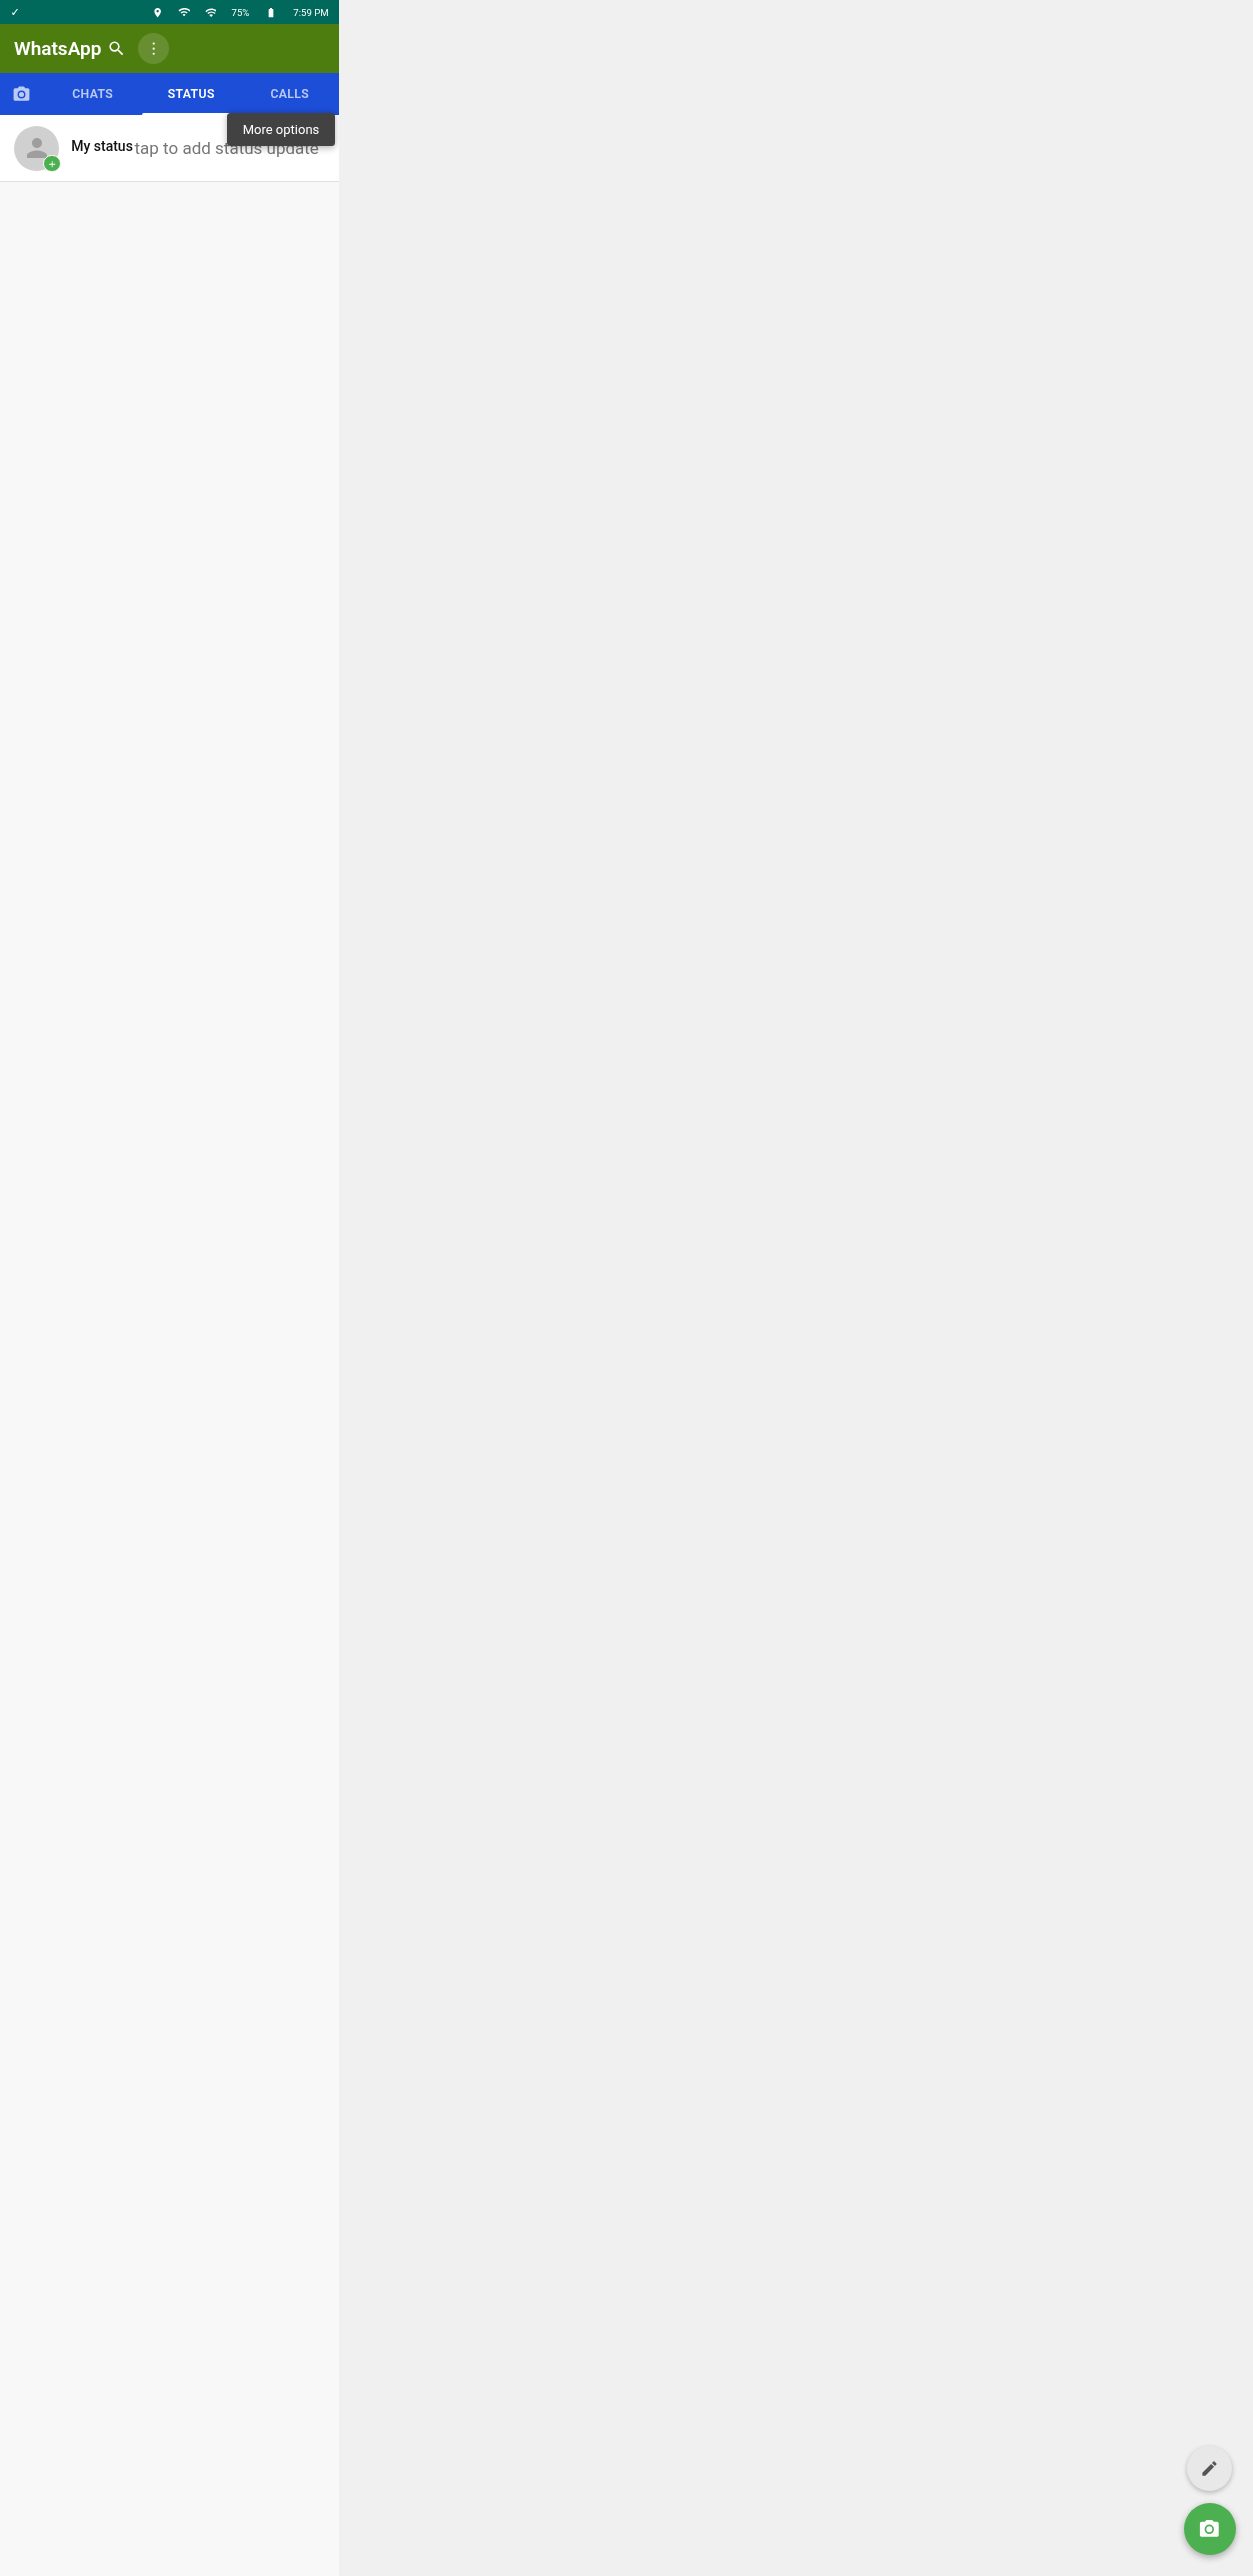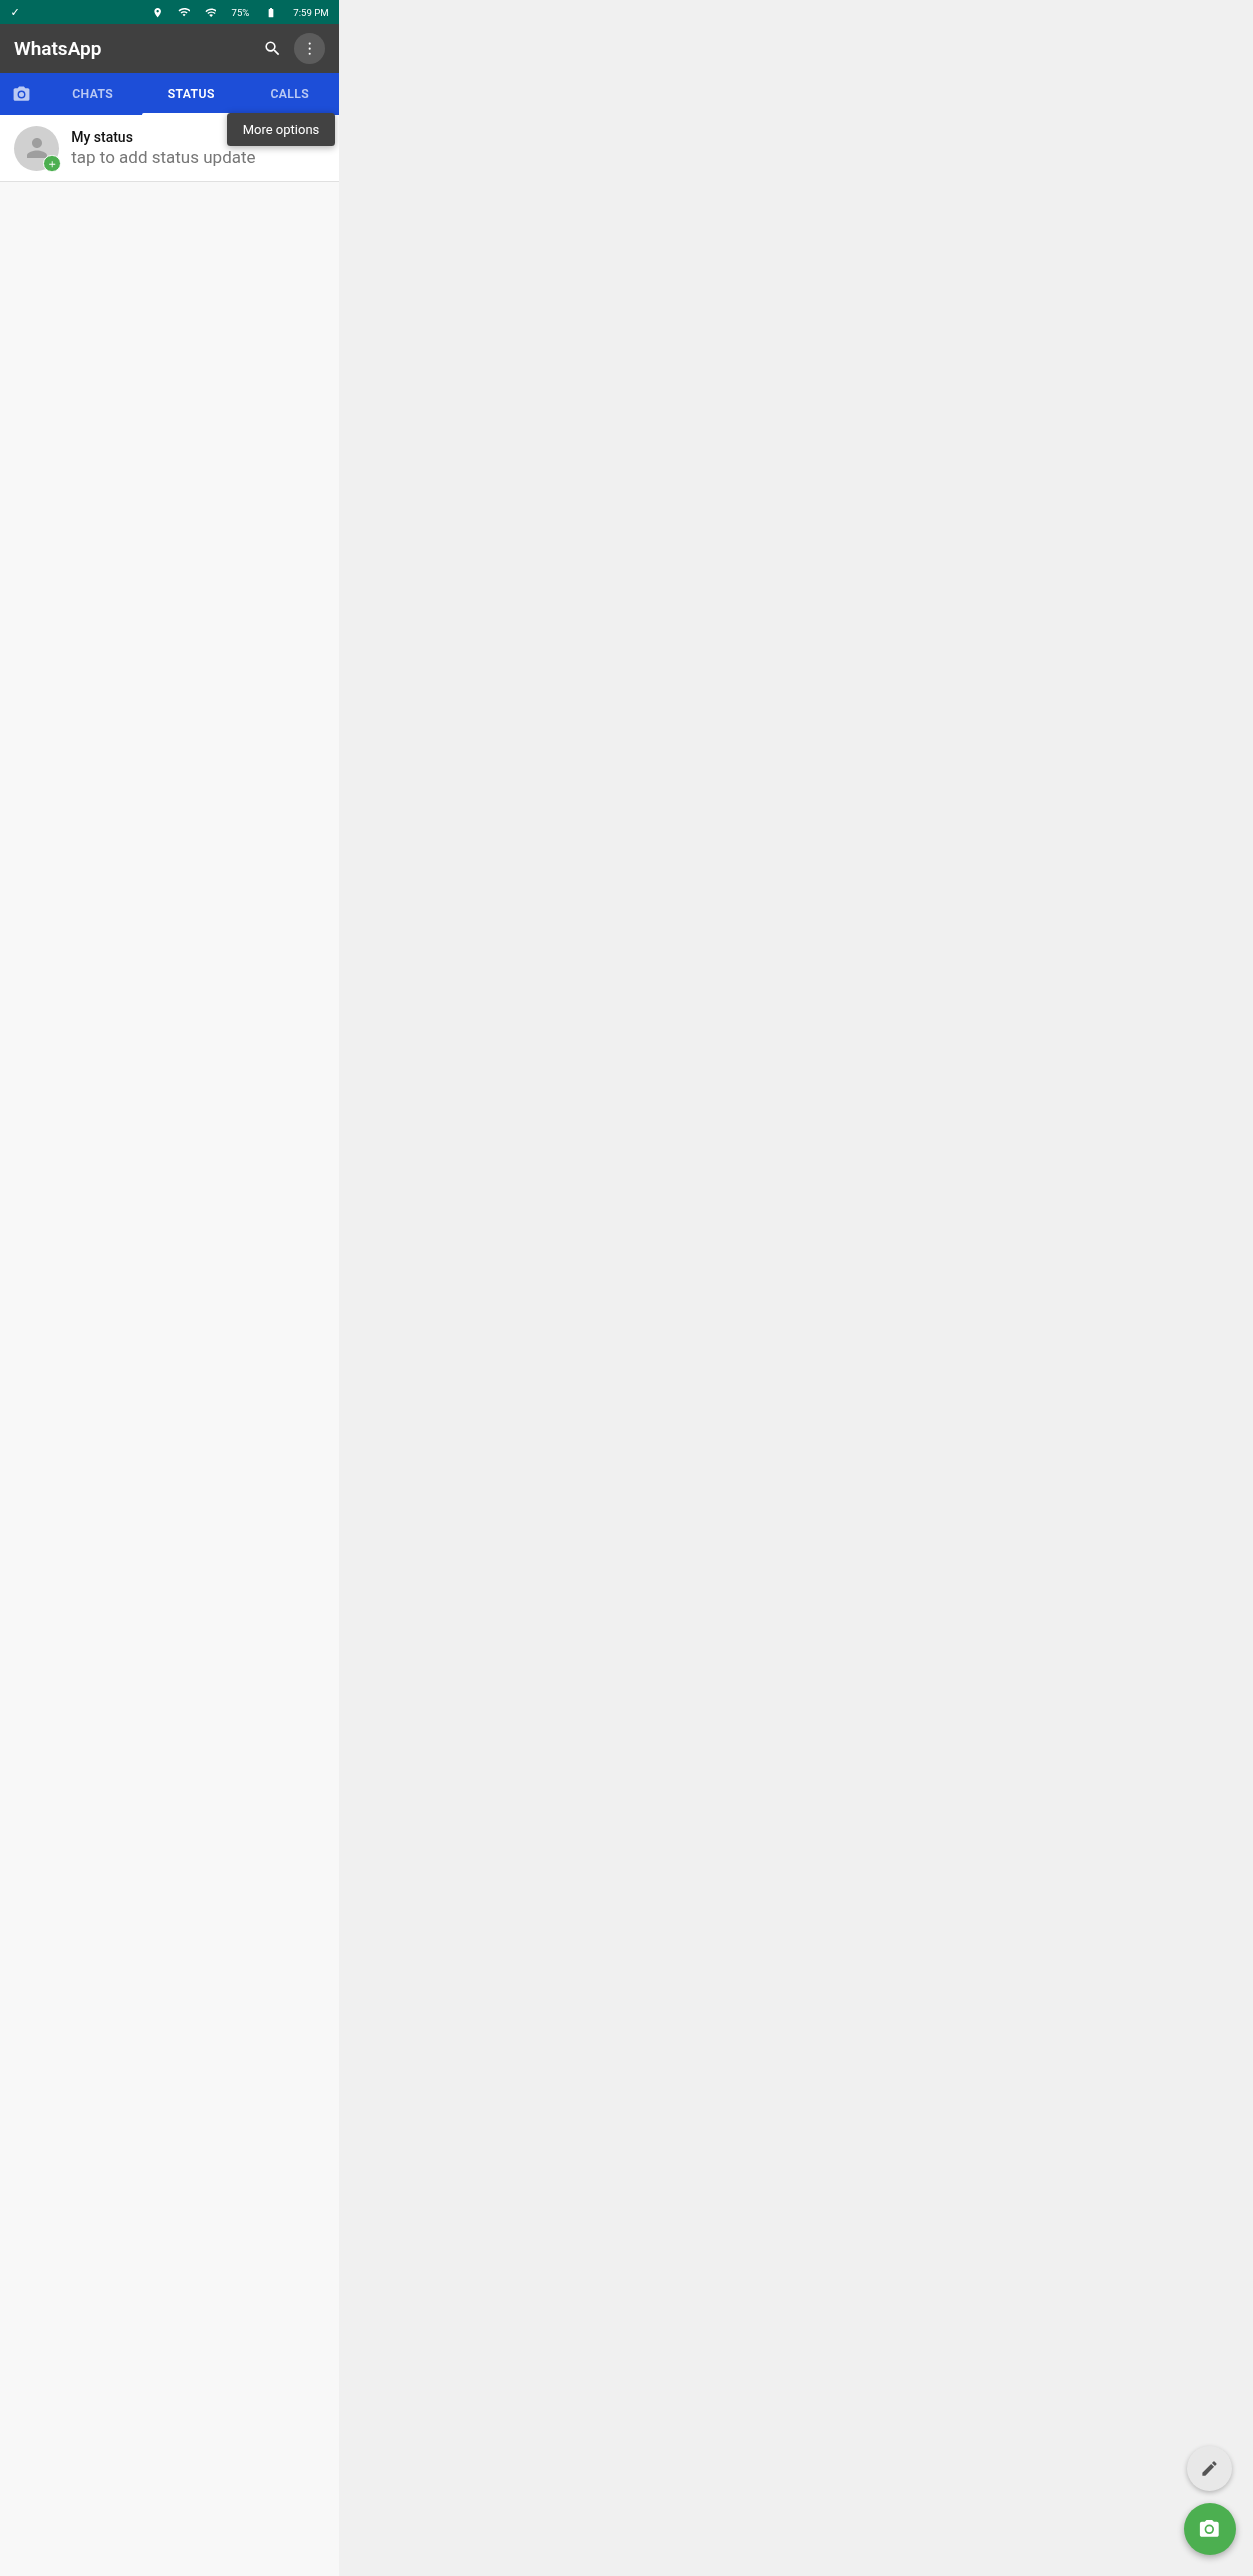--- a/index.html
+++ b/index.html
@@ -41,25 +41,25 @@
       gap: 15px;
       font-size: 9.6px;
     }
 
     .checkmark-icon {
       font-size: 11.3px;
     }
 
     
     .app-header {
-      background: #404040;
+      background: #4d7c0f;
       padding: 8.7px 14px;
       display: flex;
       align-items: center;
-      justify-content: space-between;
+      justify-content: flex-start;
       height: 49px;
     }
 
     .app-title {
       color: white;
       font-size: 19px;
       font-weight: 600;
     }
 
     .header-actions {
@@ -204,21 +204,21 @@
       cursor: pointer;
     }
 
     .add-status-btn svg {
       width: 10.4px;
       height: 10.4px;
     }
 
     .status-text-container {
       display: flex;
-      flex-direction: column;
+      flex-direction: row;
       gap: 1.7px;
     }
 
     .status-name {
       font-size: 14px;
       font-weight: 500;
       color: #111;
     }
 
     .status-subtitle {

